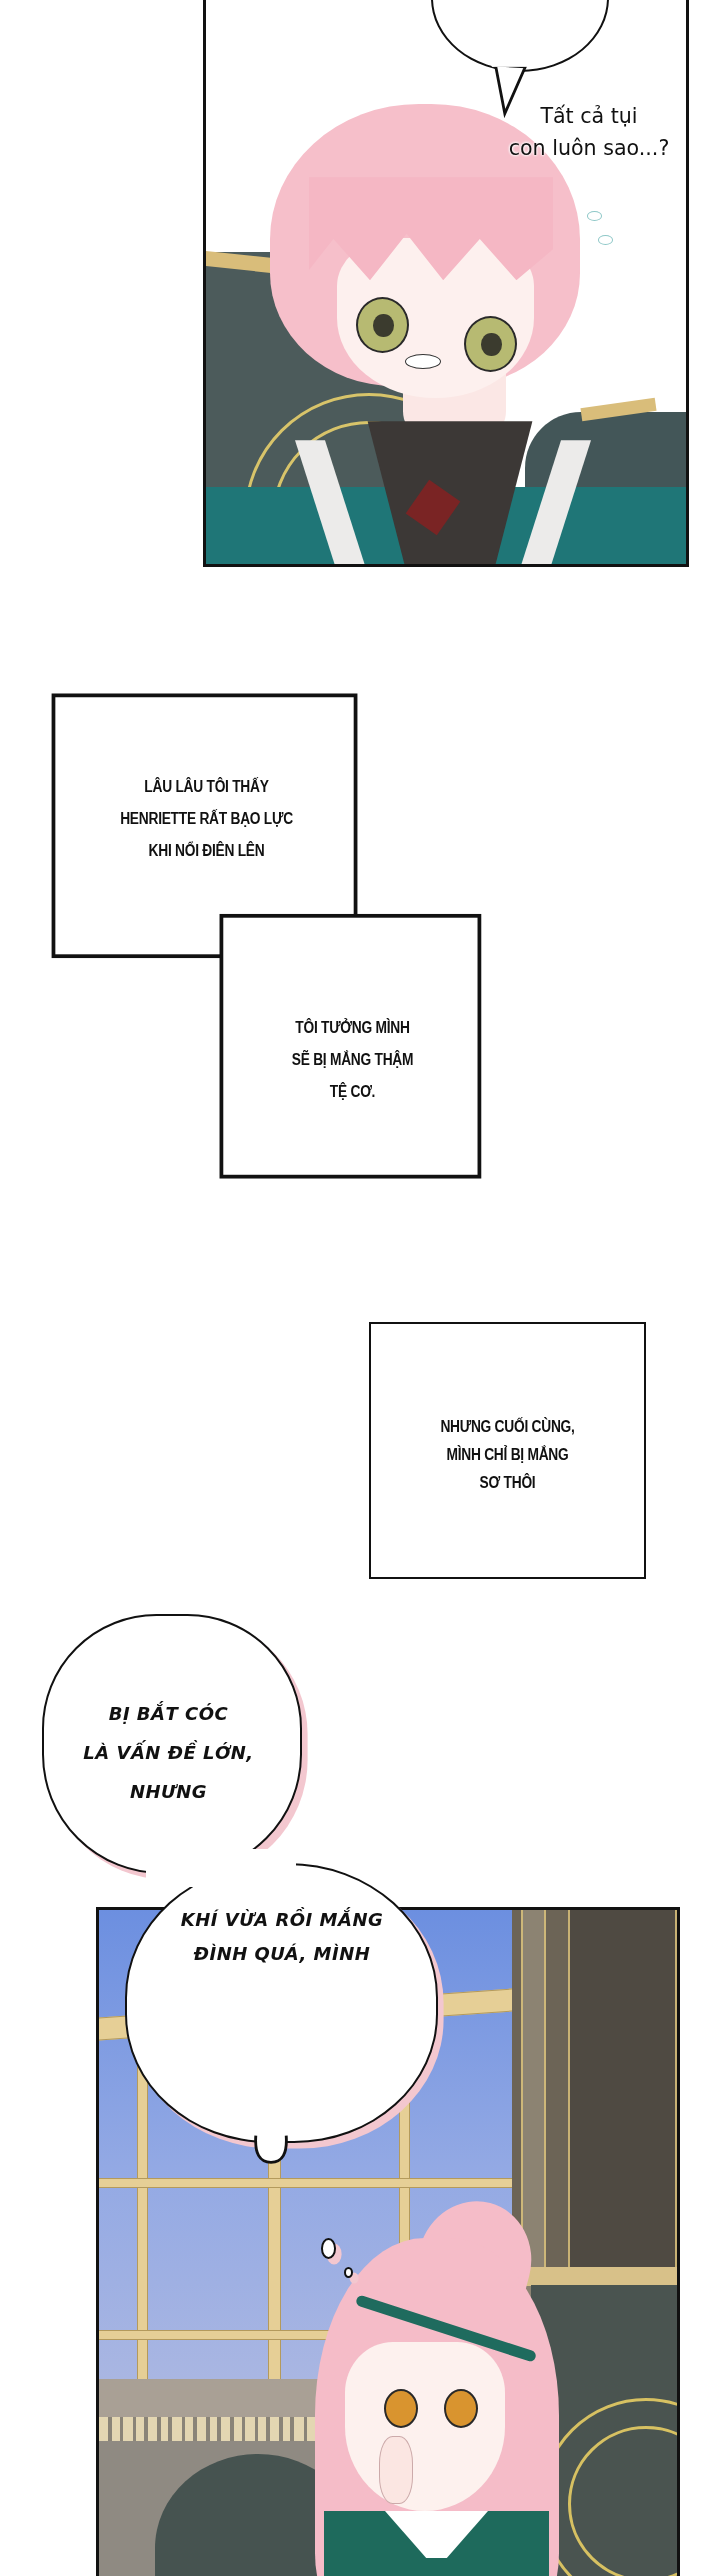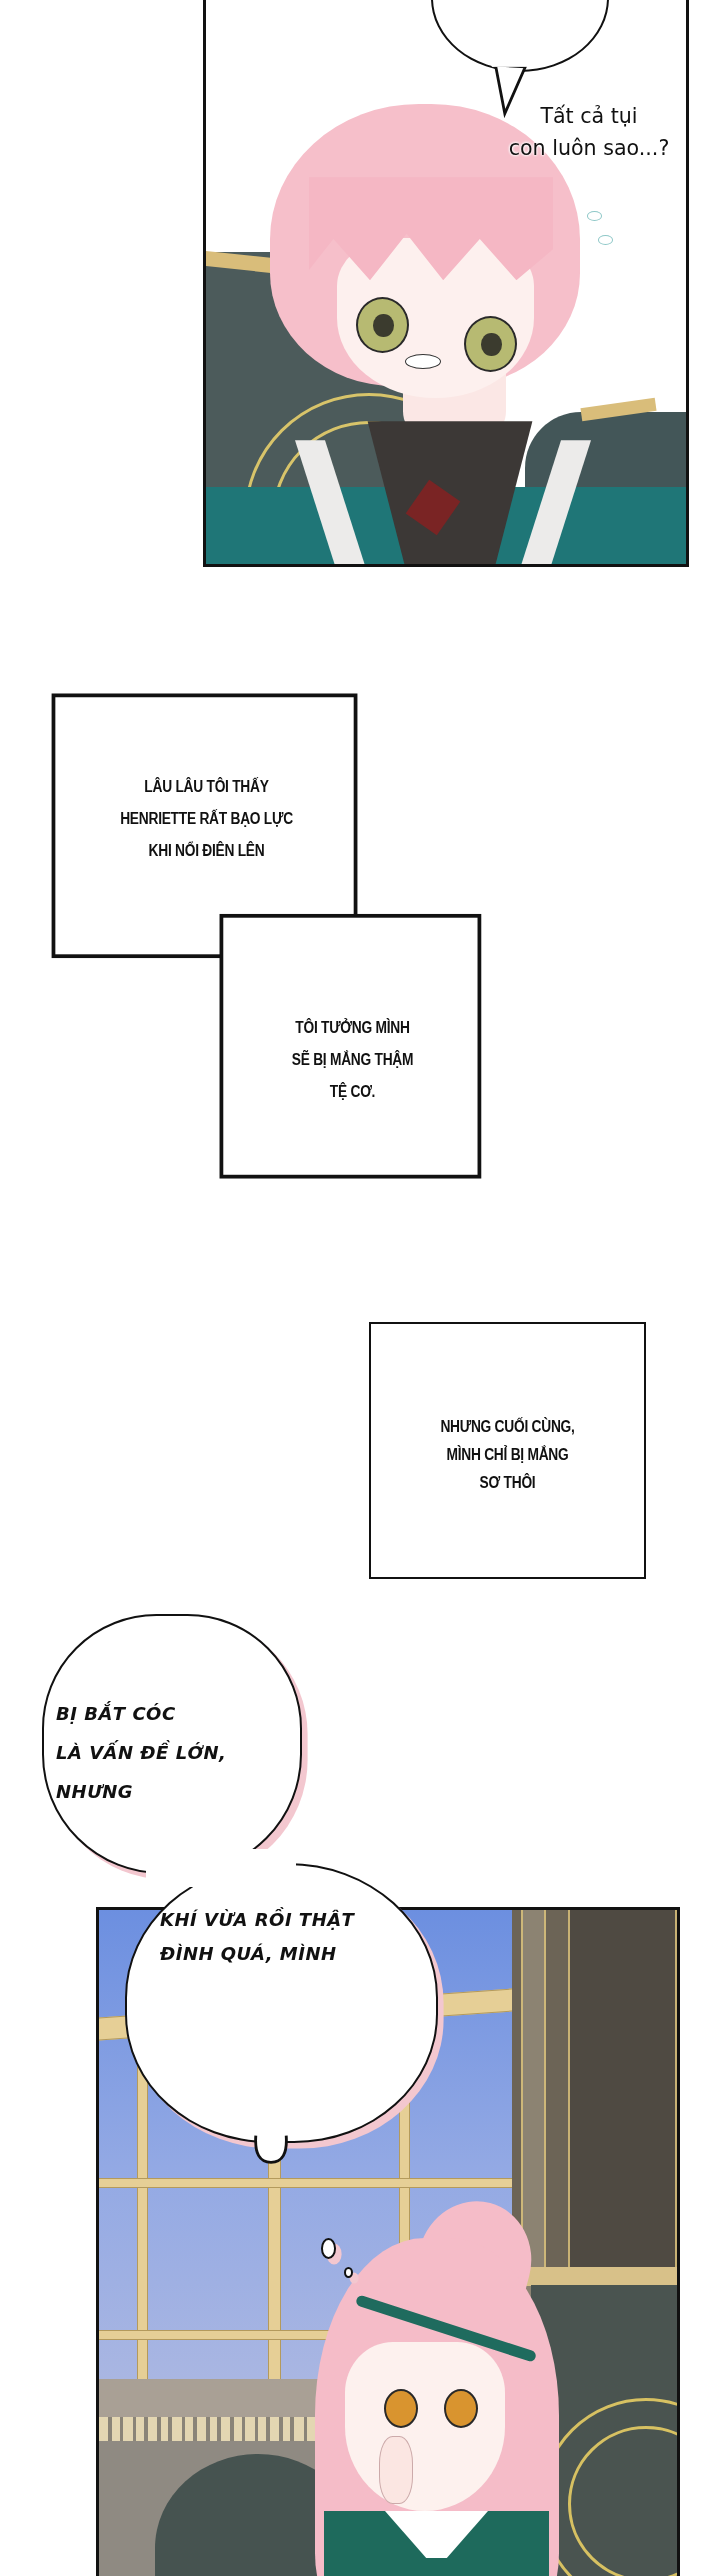--- a/index.html
+++ b/index.html
@@ -71,21 +71,21 @@
   .p2-collar { left: 286px; top: 601px; width: 103px; height: 47px; background: #fff; clip-path: polygon(0 0, 100% 0, 60% 100%, 40% 100%); }
 
   
   .thought-bubble { background: #fff; border: 2.8px solid #111; border-radius: 50%; box-sizing: border-box; box-shadow: 5.6px 5.6px 0 #f3c7cf; }
   .bubble1 { left: 42px; top: 1614px; width: 260px; height: 260px; border-radius: 44% 44% 46% 46%; }
   .bubble2 { left: 125px; top: 1863px; width: 313px; height: 280px; border-radius: 48% 48% 46% 46%; }
   .bubble-neck { left: 146px; top: 1849px; width: 150px; height: 38px; background: #fff; }
   .dot-large { left: 321px; top: 2238px; width: 15px; height: 20.6px; }
   .dot-small { left: 344px; top: 2267px; width: 9.4px; height: 11.3px; }
   .bubble-nub { left: 252px; top: 2130px; width: 38px; height: 38px; }
-  .bubble-text { position: absolute; font-family: "DejaVu Sans", sans-serif; font-style: italic;
+  .bubble-text { position: absolute; text-align: center; font-family: "DejaVu Sans", sans-serif; font-style: italic;
                  font-weight: bold; font-size: 18px; color: #111; letter-spacing: 0.5px; }
   #bubble1-text { left: 56px; top: 1694px; width: 225px; line-height: 39px; }
   #bubble2-text { left: 160px; top: 1903px; width: 244px; line-height: 34px; }
 </style>
 </head>
 <body>
 
 <div id="panel1" class="panel">
   <div class="abs p1-sofa-left"></div>
   <div class="abs p1-sofa-trim"></div>
@@ -186,16 +186,16 @@
 </svg>
 <div class="abs thought-bubble dot-large"></div>
 <div class="abs thought-bubble dot-small"></div>
 
 <div id="bubble1-text" class="bubble-text">
   <div>BỊ BẮT CÓC</div>
   <div>LÀ VẤN ĐỀ LỚN,</div>
   <div>NHƯNG</div>
 </div>
 <div id="bubble2-text" class="bubble-text">
-  <div>KHÍ VỪA RỒI THẬT</div>
+  <div>KHÍ VỪA RỒI MẮNG</div>
   <div>ĐÌNH QUÁ, MÌNH</div>
 </div>
 
 
 </body></html>

